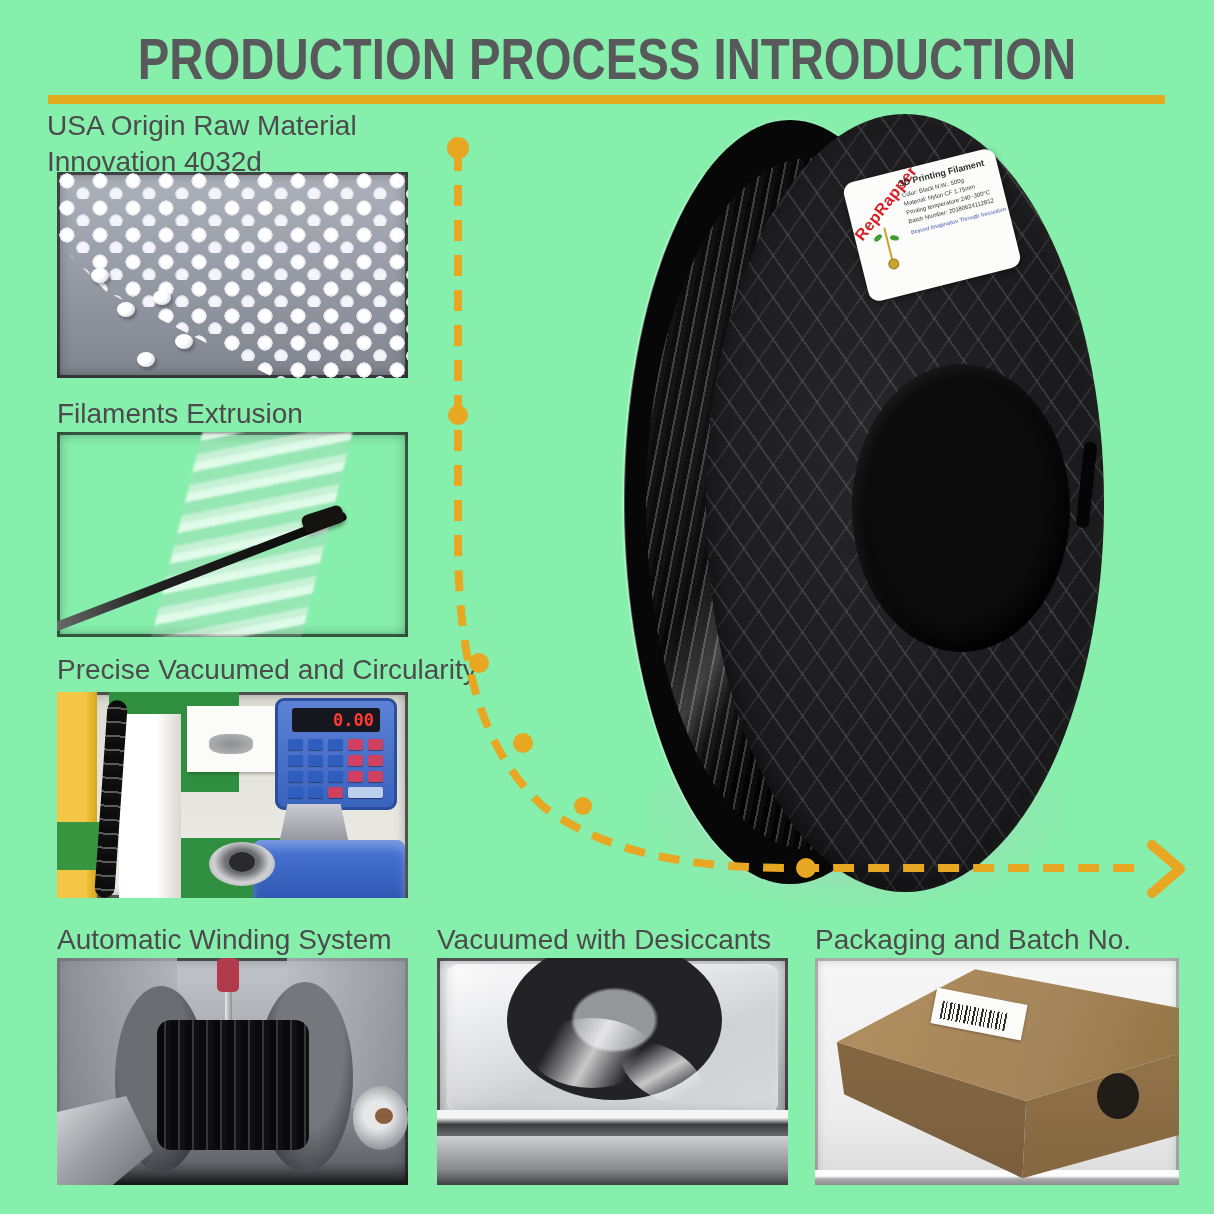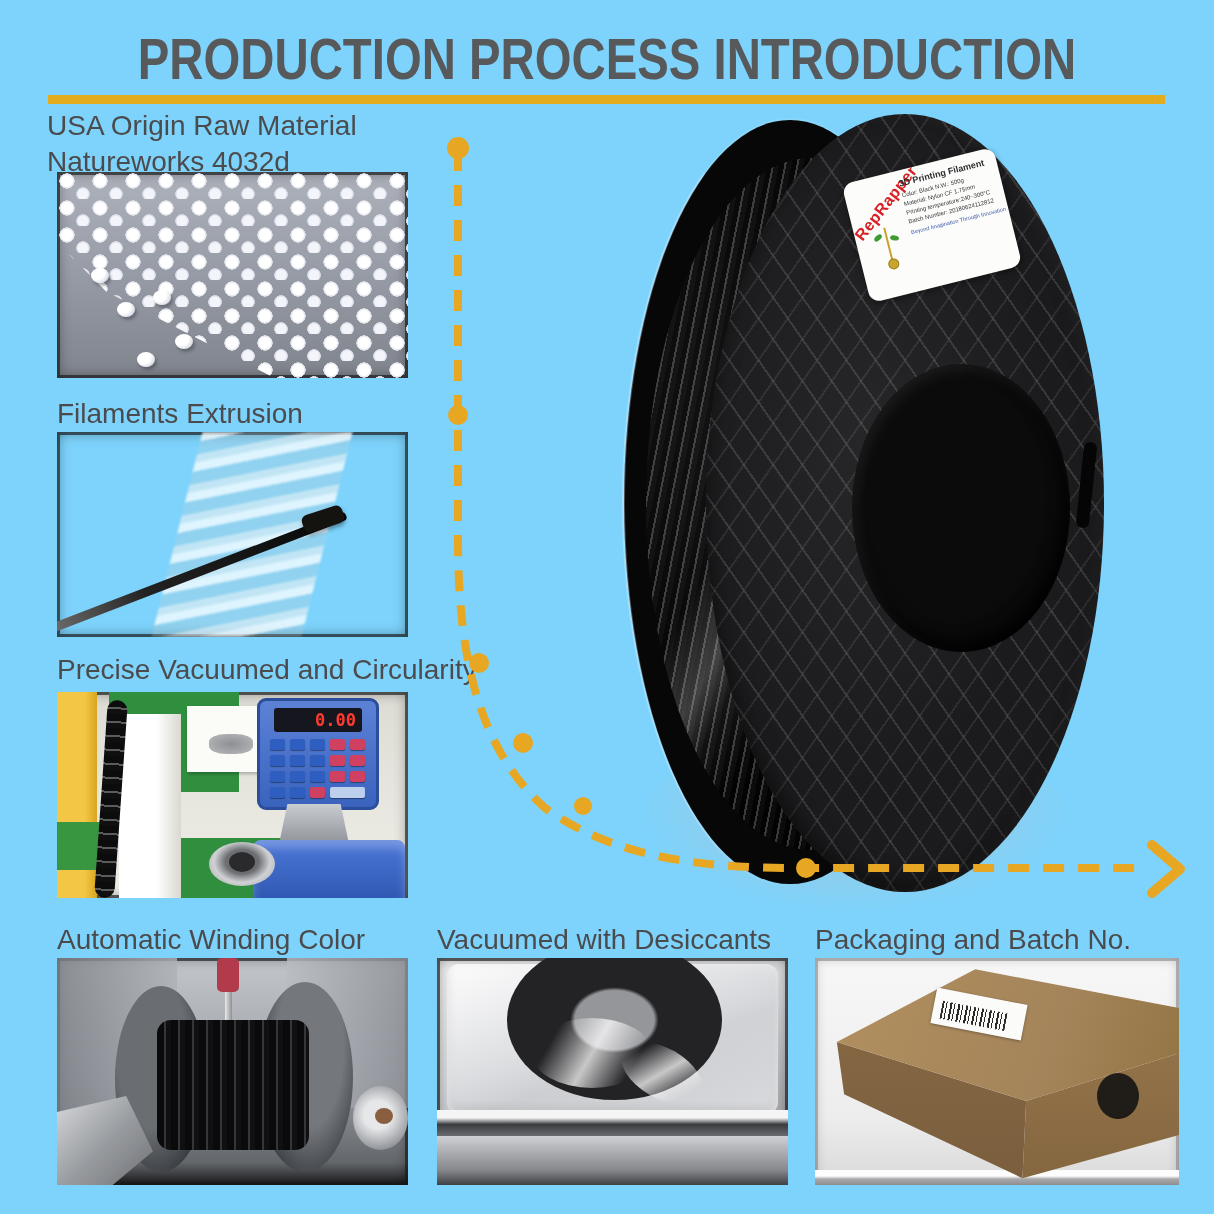--- a/index.html
+++ b/index.html
@@ -1,17 +1,17 @@
 <!DOCTYPE html>
 <html><head>
 <meta charset="utf-8">
 <style>
   html,body{margin:0;padding:0;background:#ffffff;}
   body{font-family:"Liberation Sans", sans-serif;}
-  .canvas{position:relative;width:1214px;height:1214px;background:#7dd3fc;overflow:hidden;}
+  .canvas{position:relative;width:1214px;height:1214px;background:#86efac;overflow:hidden;}
 
   
   .title{position:absolute;top:26px;left:0;width:1214px;text-align:center;
          font-size:57px;font-weight:700;color:#58595b;letter-spacing:0px;
          transform:scaleX(.83);transform-origin:50% 50%;white-space:nowrap;}
   .title-rule{position:absolute;left:48px;top:95px;width:1117px;height:9px;background:#e3ac1e;}
 
   
   .caption{position:absolute;font-size:28px;color:#4b4b4d;line-height:36px;white-space:nowrap;}
 
@@ -47,21 +47,21 @@
   .p3{left:57px;top:692px;width:351px;height:206px;background:linear-gradient(180deg,#dcdcd4 0%,#e7e6df 55%,#efede6 100%);}
   .yellow-strip{left:0;top:0;width:40px;height:206px;background:linear-gradient(90deg,#f3c646 0 70%,#d9a51d 100%);}
   .green-a{left:52px;top:0;width:130px;height:100px;background:#2f8f3e;}
   .green-b{left:96px;top:146px;width:128px;height:66px;background:#2f8f3e;}
   .green-c{left:0px;top:130px;width:52px;height:48px;background:#37963f;}
   .pillar{left:62px;top:22px;width:62px;height:184px;background:linear-gradient(90deg,#ffffff 0 60%,#d9d8d0 100%);}
   .paper{left:130px;top:14px;width:88px;height:66px;background:#fbfbf7;box-shadow:1px 2px 3px rgba(0,0,0,.25);}
   .paper-part{left:22px;top:28px;width:44px;height:20px;background:radial-gradient(#8d8f93,#b9bbbd);border-radius:40%;}
   .coil{left:44px;top:8px;width:20px;height:198px;border-radius:10px;transform:rotate(4deg);
     background:repeating-linear-gradient(180deg,#0c0c0c 0 7px,#5c5c5c 7px 9px,#101010 9px 14px);}
-  .gauge{left:200px;top:6px;width:116px;height:106px;background:linear-gradient(180deg,#5c82d6,#3a63be);
+  .gauge{left:218px;top:6px;width:116px;height:106px;background:linear-gradient(180deg,#5c82d6,#3a63be);
     border:3px solid #2b4e9c;border-radius:9px;}
   .gauge-display{left:14px;top:7px;width:88px;height:24px;background:#16161e;border-radius:3px;
     color:#ff3b30;font-family:"DejaVu Sans Mono",monospace;font-weight:700;font-size:17px;line-height:24px;text-align:right;padding-right:6px;box-sizing:border-box;}
   .keypad{left:10px;top:38px;width:98px;height:60px;
     background:
      repeating-linear-gradient(90deg, rgba(0,0,0,0) 0 3px, rgba(0,0,0,0) 3px 17px, rgba(42,77,160,0) 17px 20px),
      repeating-linear-gradient(0deg, transparent 0 2px, transparent 2px 13px, transparent 13px 15px);}
   .key{width:15px;height:11px;border-radius:2px;background:#2e5fc0;box-shadow:0 1px 1px rgba(0,0,0,.4);}
   .key.red{background:#d04060;}
   .key.lite{background:#bcd0ee;}
@@ -163,21 +163,21 @@
 </head>
 <body>
 
 <div class="canvas">
 
   <div class="title">PRODUCTION PROCESS INTRODUCTION</div>
   <div class="title-rule"></div>
 
   <div class="caption" style="left:47px;top:108px;">
     <span style="display:block">USA Origin Raw Material</span>
-    <span style="display:block">Natureworks 4032d</span>
+    <span style="display:block">Innovation 4032d</span>
   </div>
 
   <div class="photo p1">
     <div class="pellet-field"></div>
     <div class="pellet" style="left:60px;top:130px;"></div>
     <div class="pellet" style="left:96px;top:118px;"></div>
     <div class="pellet" style="left:34px;top:96px;"></div>
     <div class="pellet" style="left:118px;top:162px;"></div>
     <div class="pellet" style="left:80px;top:180px;"></div>
   </div>
@@ -226,21 +226,21 @@
         <div class="key lite" style="left:60px;top:48px;width:35px;"></div>
       </div>
     </div>
     <div class="bracket"></div>
     <div class="gbase"></div>
     <div class="cup">
       <div class="cup-hole"></div>
     </div>
   </div>
 
-  <div class="caption" style="left:57px;top:922px;">Automatic Winding Color</div>
+  <div class="caption" style="left:57px;top:922px;">Automatic Winding System</div>
   <div class="caption" style="left:437px;top:922px;">Vacuumed with Desiccants</div>
   <div class="caption" style="left:815px;top:922px;">Packaging and Batch No.</div>
 
   <div class="photo p4">
     <div class="mach-a"></div>
     <div class="mach-b"></div>
     <div class="clamp-post"></div>
     <div class="clamp"></div>
     <div class="flange-l"></div>
     <div class="flange-r"></div>

